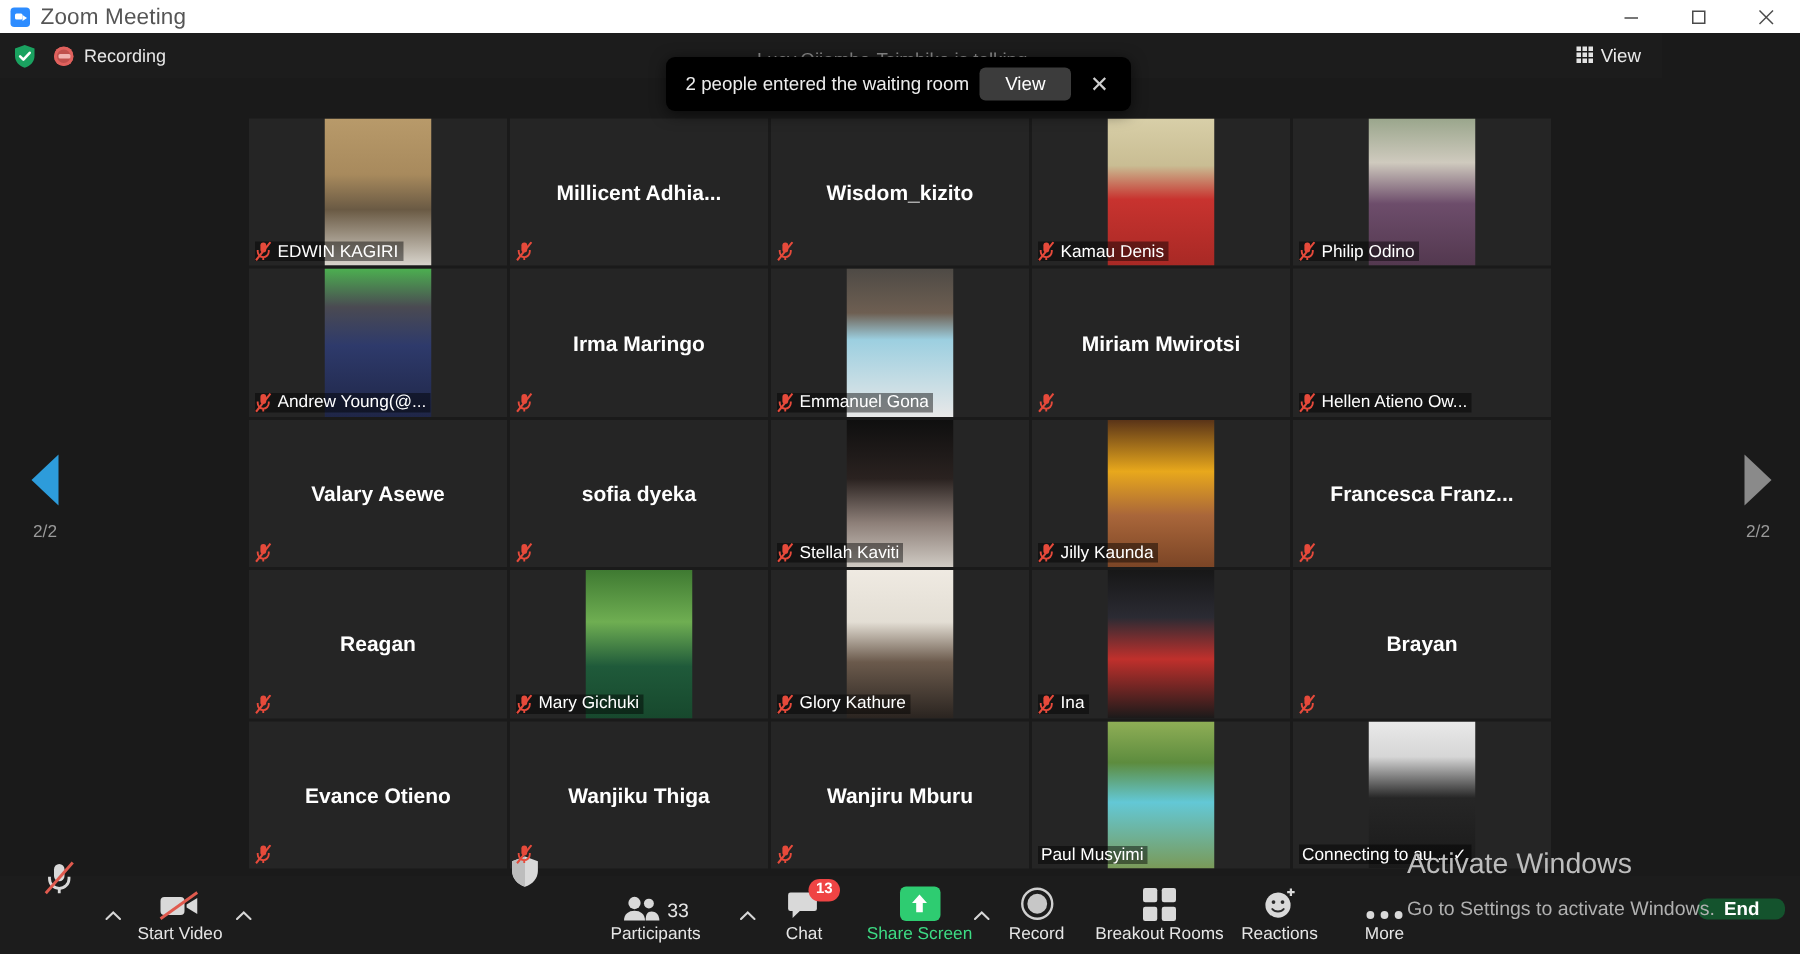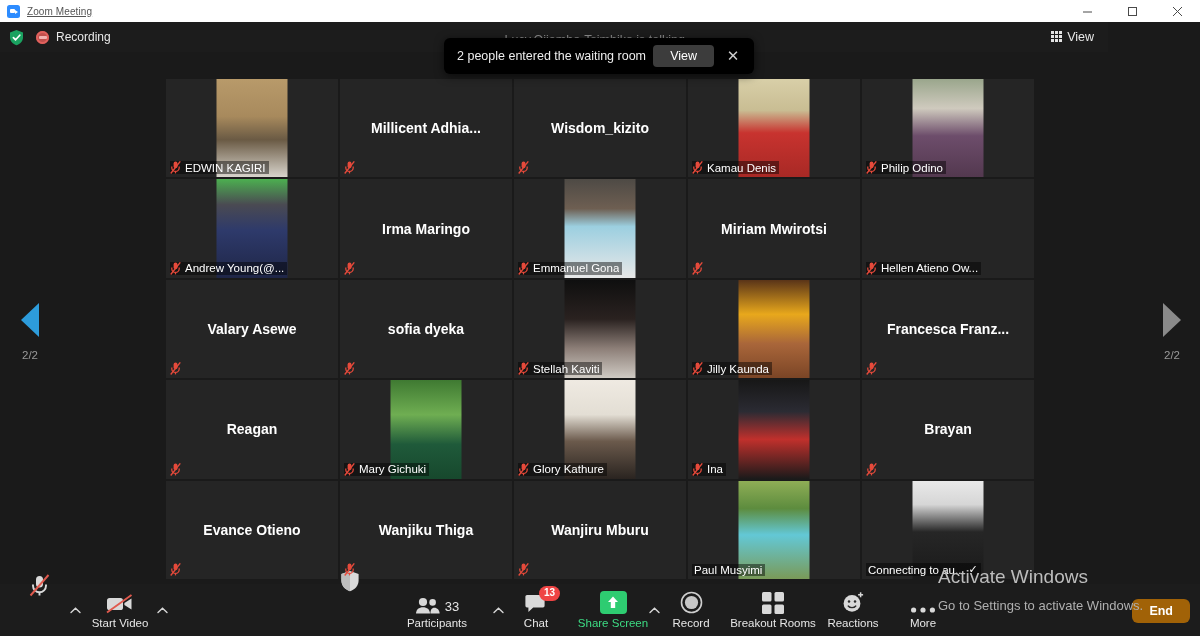--- a/index.html
+++ b/index.html
@@ -24,21 +24,21 @@
   }
   .tb-icon:after {
     content:""; position:absolute; left:3px; top:4.5px;
     width:5px; height:4px; background:#fff; border-radius:1px;
   }
   .tb-icon:before {
     content:""; position:absolute; left:8px; top:5px;
     border-top:2px solid transparent; border-bottom:2px solid transparent;
     border-left:3px solid #fff;
   }
-  .tb-title { font-size:10px; color:#555; letter-spacing:.1px;text-decoration:underline; }
+  .tb-title { font-size:15px; color:#555; letter-spacing:.1px; }
   .tb-ctrls { position:absolute; right:0; top:0; height:22px; display:flex; }
   .tb-btn {
     width:45px; height:22px; display:flex; align-items:center; justify-content:center;
     color:#4a4a4a;
   }
   .tb-btn svg { display:block; }
 
   
   .topbar {
     position:absolute; top:22px; left:0; width:1108px; height:30px;
@@ -159,22 +159,22 @@
     position:absolute; top:-5px; left:14px;
     background:#ef4444; color:#fff; font-size:10px; font-weight:bold;
     border-radius:8px; padding:1px 5px; line-height:1.25;
   }
   .share-box {
     width:27px; height:23px; background:#2ecc71; border-radius:4px;
     display:flex; align-items:center; justify-content:center;
   }
   .end-btn {
     position:absolute; right:10px; top:15px;
-    background:#a16207; color:#fff; font-size:12.5px; font-weight:bold;
-    border-radius:6px; padding:5px 17px;
+    background:#14532d; color:#fff; font-size:12.5px; font-weight:bold;
+    border-radius:6px; padding:0 17px;
   }
 </style>
 </head>
 <body>
 
 <div id="app">
 
   <div class="titlebar">
     <div class="tb-icon"></div>
     <div class="tb-title">Zoom Meeting</div>

